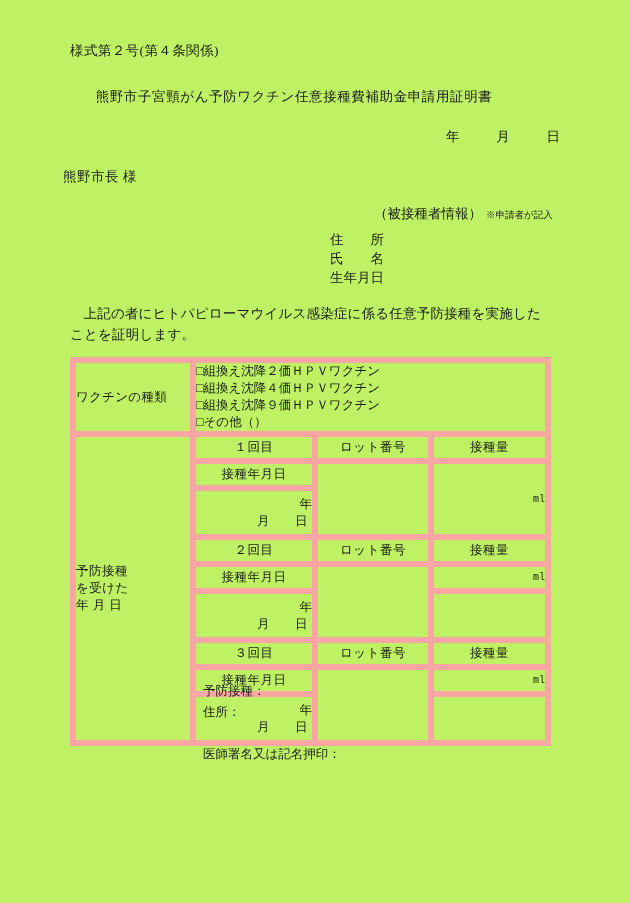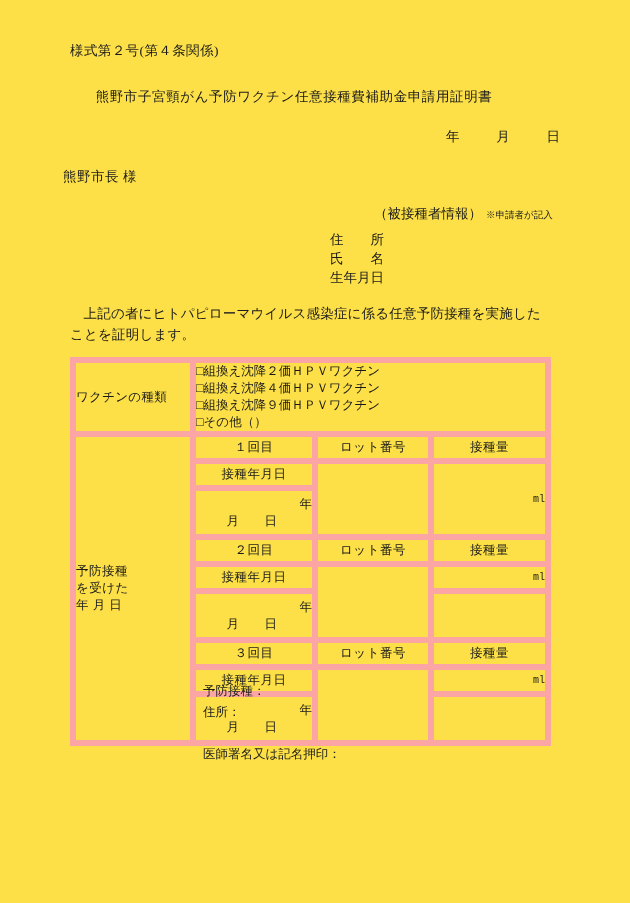--- a/index.html
+++ b/index.html
@@ -11,21 +11,21 @@
     width: 630px;
     height: 903px;
     position: relative;
     font-family: "Liberation Serif", "DejaVu Serif", serif;
     color: #1a1a1a;
     overflow: hidden;
   }
   .page {
     position: absolute;
     inset: 0;
-    background: #fde047;
+    background: #bef264;
   }
 
   
   .form-no {
     position: absolute;
     left: 70px;
     top: 42px;
     font-size: 13.5px;
     letter-spacing: 0.4px;
     white-space: nowrap;
@@ -151,21 +151,21 @@
     height: 21px;
     letter-spacing: 0.5px;
   }
   .date-cell {
     height: 43px;
     padding: 1px 14px 2px 0;
     font-size: 12.5px;
     line-height: 19px;
   }
   .date-cell .l1 { text-align: right; }
-  .date-cell .l2 { text-align: center; letter-spacing: 0.5px; padding-right: 4px;}
+  .date-cell .l2 { text-align: right; letter-spacing: 0.5px; padding-right: 4px;}
   .ml-cell {
     text-align: right;
     padding-right: 10px;
     font-size: 10px;
     font-family: "Liberation Mono", "DejaVu Sans Mono", monospace;
   }
   .ml-mid { vertical-align: middle; }
   .ml-top { vertical-align: middle; height: 21px; }
   .blank-cell { }
 

